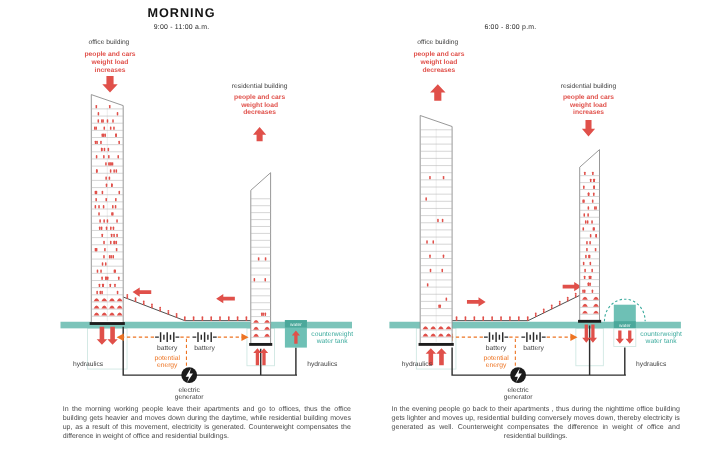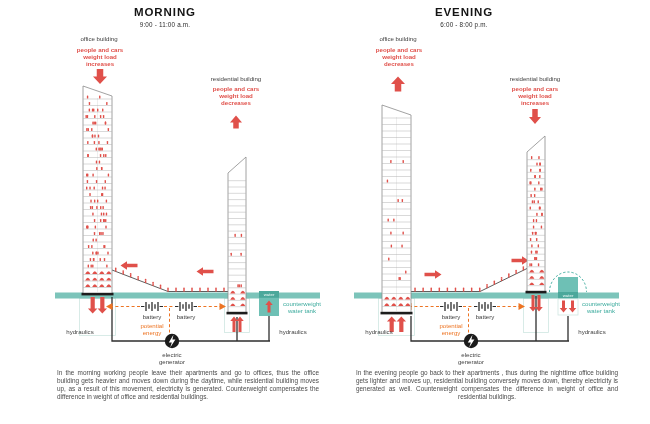--- a/index.html
+++ b/index.html
@@ -335,21 +335,20 @@
       <div class="lb" style="left:172px;top:351px;">electric
 generator</div>
       <div class="lb lb--teal" style="left:302px;top:300px;">counterweight
 water tank</div>
       <p class="desc">In the morning working people leave their apartments and go to offices, thus the office building gets heavier and moves down during the daytime, while residential building moves up, as a result of this movement, electricity is generated. Counterweight compensates the difference in weight of office and residential buildings.</p>
     </div>
   </section>
 
   <section class="panel panel--evening">
     <div class="content">
-      <div class="title">EVENING</div>
       <div class="subtitle">6:00 - 8:00 p.m.</div>
       <svg class="scene" id="scene-1" viewBox="0 0 330 424">
           <g>
             <rect x="79.5" y="298.5" width="36" height="37" fill="none" stroke="#cfe7e2" stroke-width="0.8"></rect>
             <rect x="224.5" y="298.5" width="25" height="34" fill="none" stroke="#cfe7e2" stroke-width="0.8"></rect>
           </g>
           <rect x="55" y="292.5" width="265" height="6" fill="#7cc4ba"></rect>
           <g>
             <path d="M112 316 V341 H270" fill="none" stroke="#2e2e2e" stroke-width="1.3"></path>
             <path d="M237 341 V296" fill="none" stroke="#2e2e2e" stroke-width="1.3"></path>

